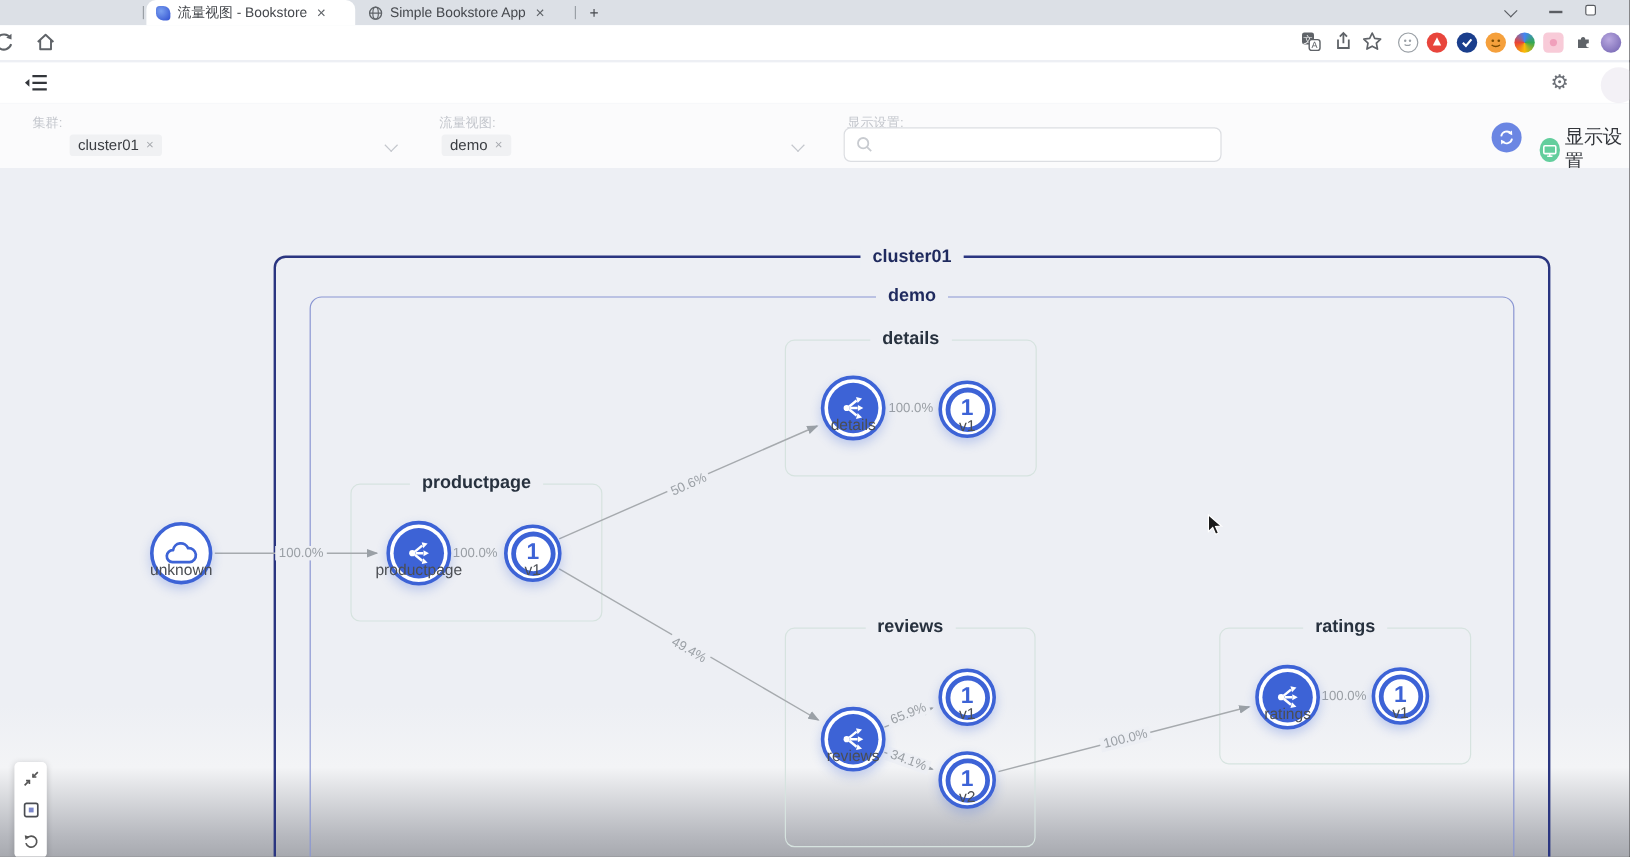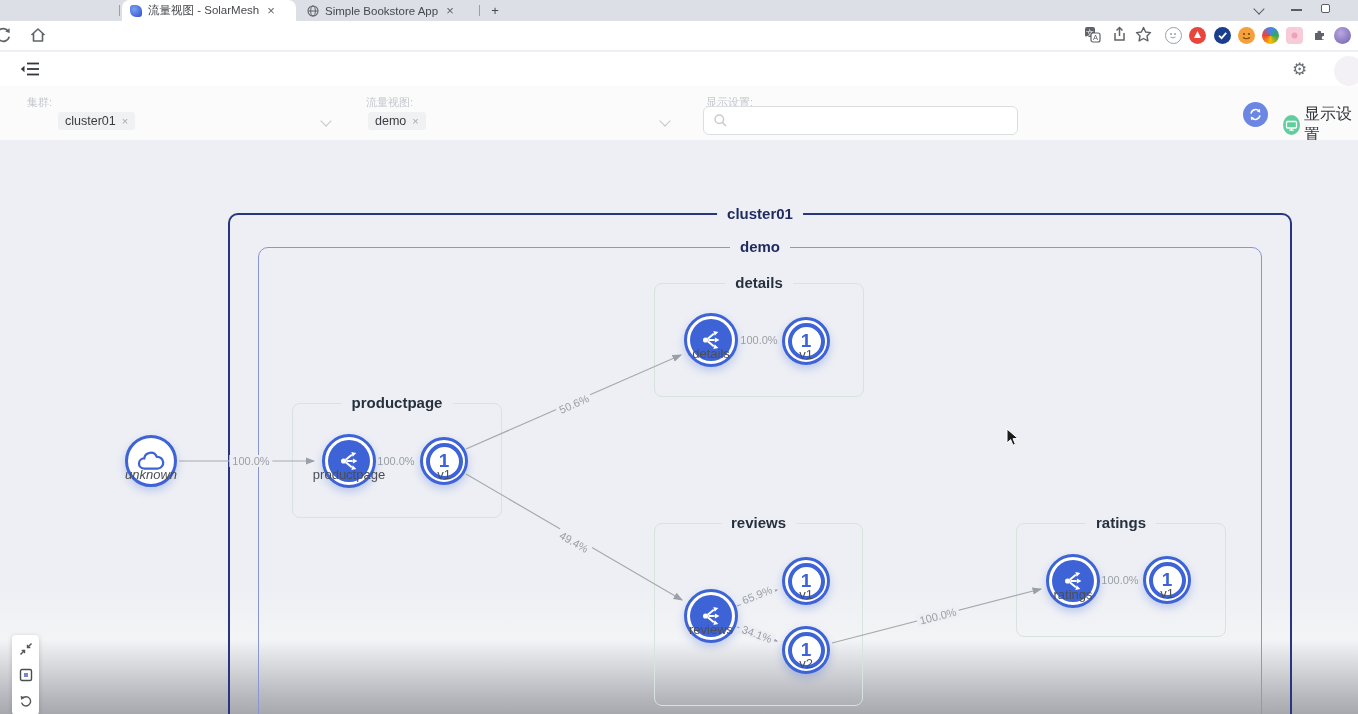--- a/index.html
+++ b/index.html
@@ -106,21 +106,21 @@
 <div class="screen">
 
   <div class="tabstrip">
     <div class="tab" style="left:-62px;width:180px;">
       
       
     </div>
     <div class="tab-divider" style="left:119px;"></div>
     <div class="tab active" style="left:122px;width:174px;">
       <span class="favicon fav-solar"></span>
-      <span class="title">流量视图 - SolarMesh</span>
+      <span class="title">流量视图 - Bookstore</span>
       <span class="close">×</span>
     </div>
     <div class="tab" style="left:299px;width:176px;">
       <span class="favicon">
         <svg width="12" height="12" viewBox="0 0 12 12">
             <circle cx="6" cy="6" r="5" fill="none" stroke="#5f6368" stroke-width="1.1"></circle>
             <ellipse cx="6" cy="6" rx="2.3" ry="5" fill="none" stroke="#5f6368" stroke-width="1"></ellipse>
             <line x1="1" y1="6" x2="11" y2="6" stroke="#5f6368" stroke-width="1"></line>
           </svg>
       </span>
@@ -310,21 +310,21 @@
     <span class="elabel" style="left:757px;top:455px;transform:translate(-50%,-50%) rotate(-22deg);">65.9%</span>
     <span class="elabel" style="left:757px;top:494px;transform:translate(-50%,-50%) rotate(20deg);">34.1%</span>
     <span class="elabel" style="left:938px;top:476px;transform:translate(-50%,-50%) rotate(-14deg);">100.0%</span>
     <span class="elabel" style="left:1120px;top:440px;transform:translate(-50%,-50%);">100.0%</span>
 
     <div class="node node-unk" style="left:125px;top:295px;">
       <svg width="30" height="24" viewBox="0 0 24 19">
           <path d="M6.2 15.5 a4 4 0 0 1 0.4-8 a5.2 5.2 0 0 1 10-1.3 a4.2 4.2 0 0 1 1 9.3 Z" fill="#fff" stroke="#3d63d6" stroke-width="1.8" stroke-linejoin="round"></path>
         </svg>
     </div>
-    <span class="nlabel" style="left:151px;top:327px;font-style:italic;">unknown</span>
+    <span class="nlabel" style="left:151px;top:327px;">unknown</span>
 
     <div class="node node-svc" style="left:322px;top:294px;">
       <span class="disc">
         <svg width="26" height="26" viewBox="0 0 24 24">
             <circle cx="7" cy="12" r="2.4" fill="#fff"></circle>
             <g stroke="#fff" stroke-width="1.9">
               <line x1="9" y1="10.8" x2="14.6" y2="6.2"></line>
               <line x1="9.6" y1="12" x2="15.4" y2="12"></line>
               <line x1="9" y1="13.2" x2="14.6" y2="17.8"></line>
             </g>

